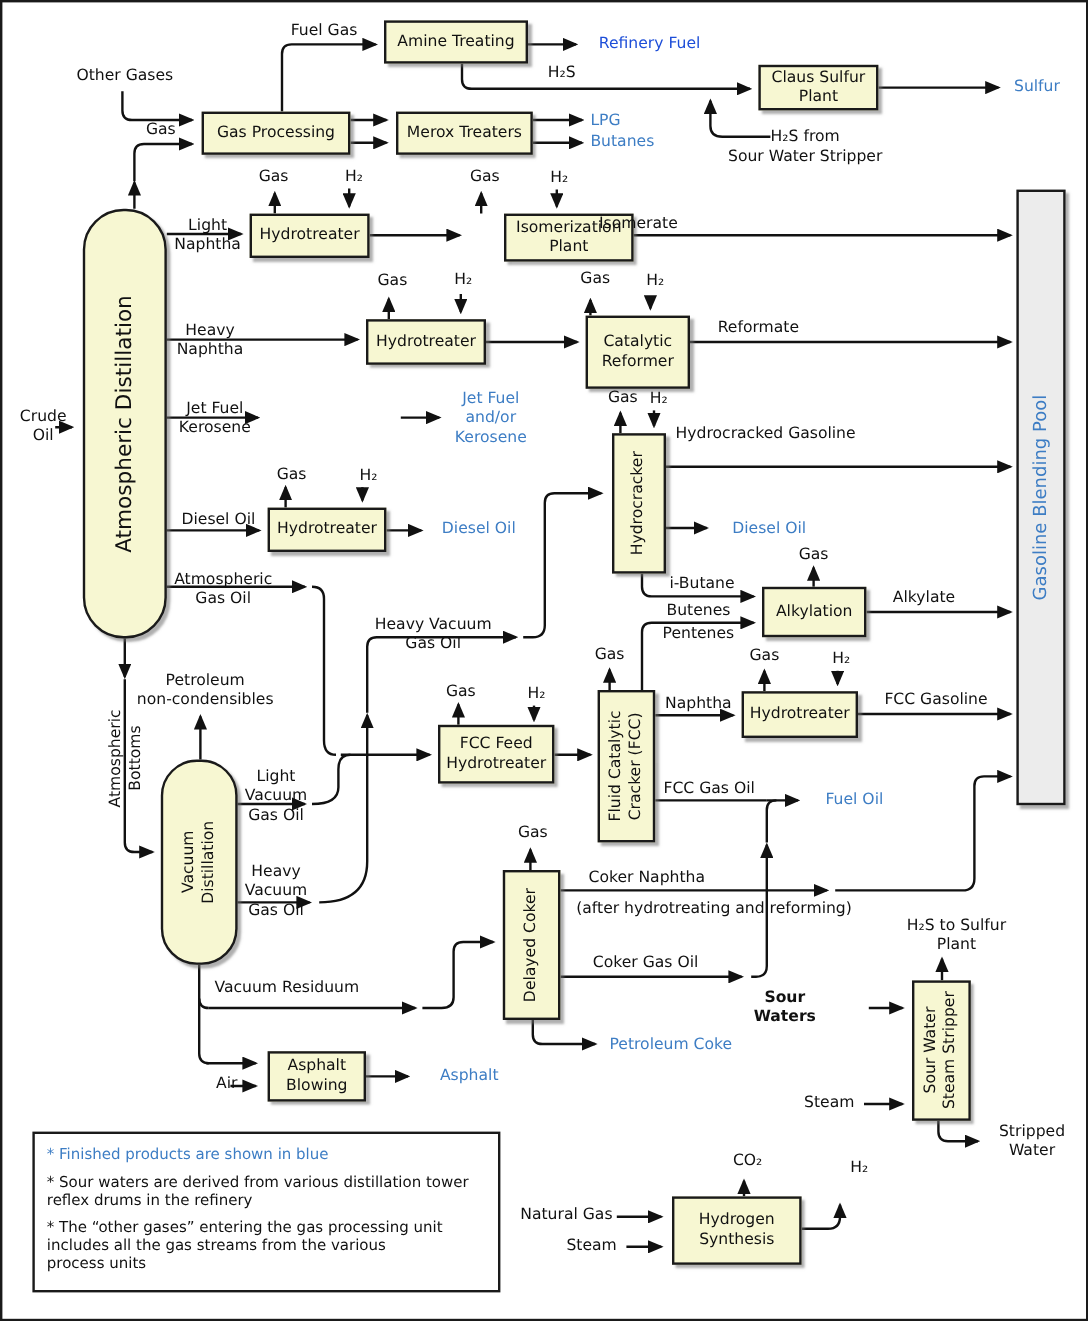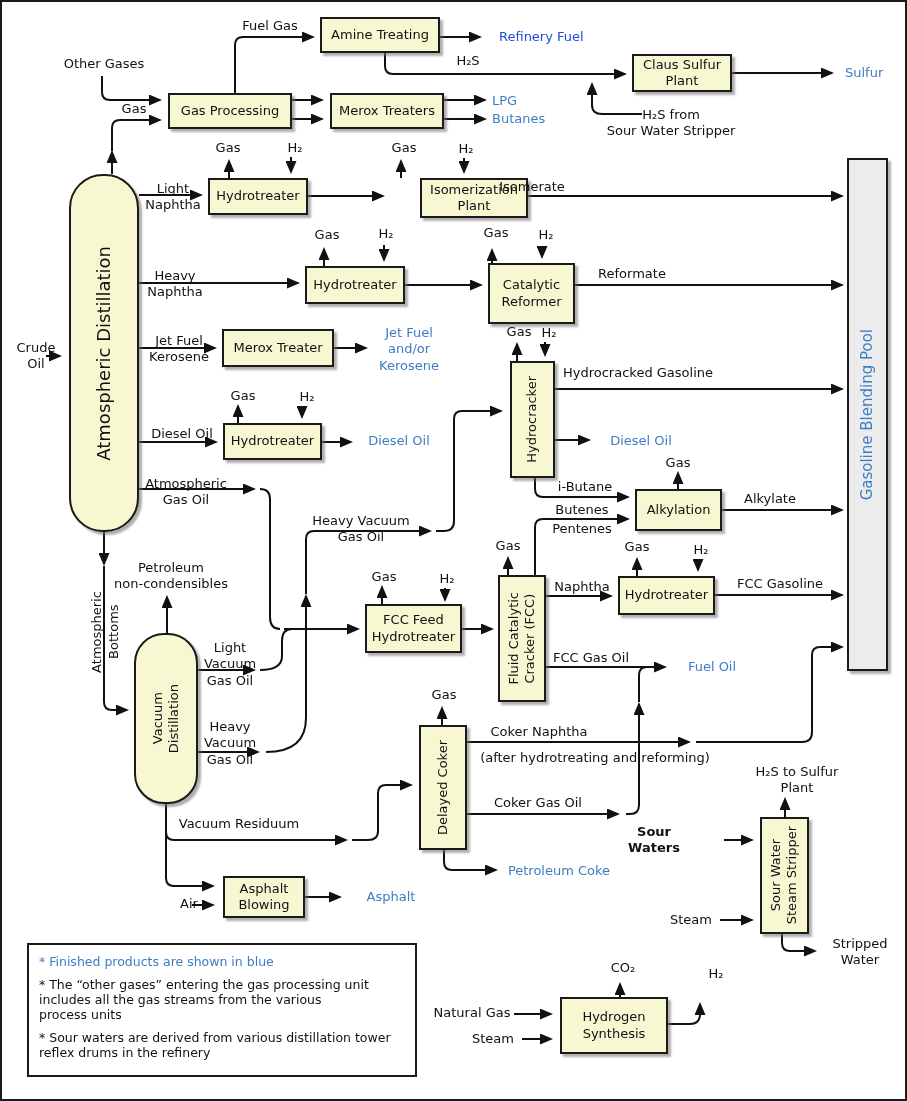--- a/index.html
+++ b/index.html
@@ -154,21 +154,20 @@
   <div class="unit" style="left:630px;top:52px;width:100px;height:38px;">Claus Sulfur
 Plant</div>
   <div class="unit" style="left:328px;top:91px;width:114px;height:36px;">Merox Treaters</div>
   <div class="unit" style="left:166px;top:91px;width:124px;height:36px;">Gas Processing</div>
   <div class="unit" style="left:206px;top:176px;width:100px;height:37px;">Hydrotreater</div>
   <div class="unit" style="left:388px;top:176px;width:108px;height:40px;margin-left:30px;">Isomerization
 Plant</div>
   <div class="unit" style="left:303px;top:264px;width:100px;height:38px;">Hydrotreater</div>
   <div class="unit" style="left:486px;top:261px;width:87px;height:61px;">Catalytic
 Reformer</div>
-  <div class="unit" style="left:220px;top:327px;width:112px;height:38px;">Merox Treater</div>
   <div class="unit" style="left:221px;top:421px;width:99px;height:37px;">Hydrotreater</div>
   <div class="unit" style="left:633px;top:487px;width:87px;height:42px;">Alkylation</div>
   <div class="unit" style="left:363px;top:602px;width:97px;height:49px;">FCC Feed
 Hydrotreater</div>
   <div class="unit" style="left:616px;top:574px;width:97px;height:39px;">Hydrotreater</div>
   <div class="unit" style="left:221px;top:874px;width:82px;height:42px;">Asphalt
 Blowing</div>
   <div class="unit" style="left:558px;top:995px;width:108px;height:57px;">Hydrogen
 Synthesis</div>
 
@@ -216,21 +215,21 @@
 Gas Oil</div>
   <div class="vlbl" style="left:104px;top:630px;">Atmospheric
 Bottoms</div>
 
   <div class="lbl" style="left:530px;top:185px;">Isomerate</div>
   <div class="lbl" style="left:630px;top:272px;">Reformate</div>
   <div class="lbl blue" style="left:407px;top:347px;">Jet Fuel
 and/or
 Kerosene</div>
   <div class="lbl blue" style="left:397px;top:439px;">Diesel Oil</div>
-  <div class="lbl" style="left:636px;top:371px;">Hydrocracked Gasoline</div>
+  <div class="lbl" style="left:636px;top:360px;">Hydrocracked Gasoline</div>
   <div class="lbl blue" style="left:639px;top:439px;">Diesel Oil</div>
   <div class="lbl" style="left:583px;top:485px;">i-Butane</div>
   <div class="lbl" style="left:580px;top:508px;">Butenes</div>
   <div class="lbl" style="left:580px;top:527px;">Pentenes</div>
   <div class="lbl" style="left:768px;top:497px;">Alkylate</div>
   <div class="lbl" style="left:359px;top:527px;">Heavy Vacuum
 Gas Oil</div>
   <div class="lbl" style="left:580px;top:585px;">Naphtha</div>
   <div class="lbl" style="left:778px;top:582px;">FCC Gasoline</div>
   <div class="lbl" style="left:589px;top:656px;">FCC Gas Oil</div>
@@ -259,20 +258,20 @@
   <div class="lbl" style="left:858px;top:950px;">Stripped
 Water</div>
 
   <div class="lbl" style="left:470px;top:1011px;">Natural Gas</div>
   <div class="lbl" style="left:491px;top:1037px;">Steam</div>
   <div class="lbl" style="left:621px;top:966px;">CO₂</div>
   <div class="lbl" style="left:714px;top:972px;">H₂</div>
 
   <div class="notes">
     <p class="blue">* Finished products are shown in blue</p>
+    <p>* Sour waters are derived from various distillation tower
+reflex drums in the refinery</p>
     <p>* The “other gases” entering the gas processing unit
 includes all the gas streams from the various
 process units</p>
-    <p>* Sour waters are derived from various distillation tower
-reflex drums in the refinery</p>
   </div>
 
 </div>
 
 </body></html>

